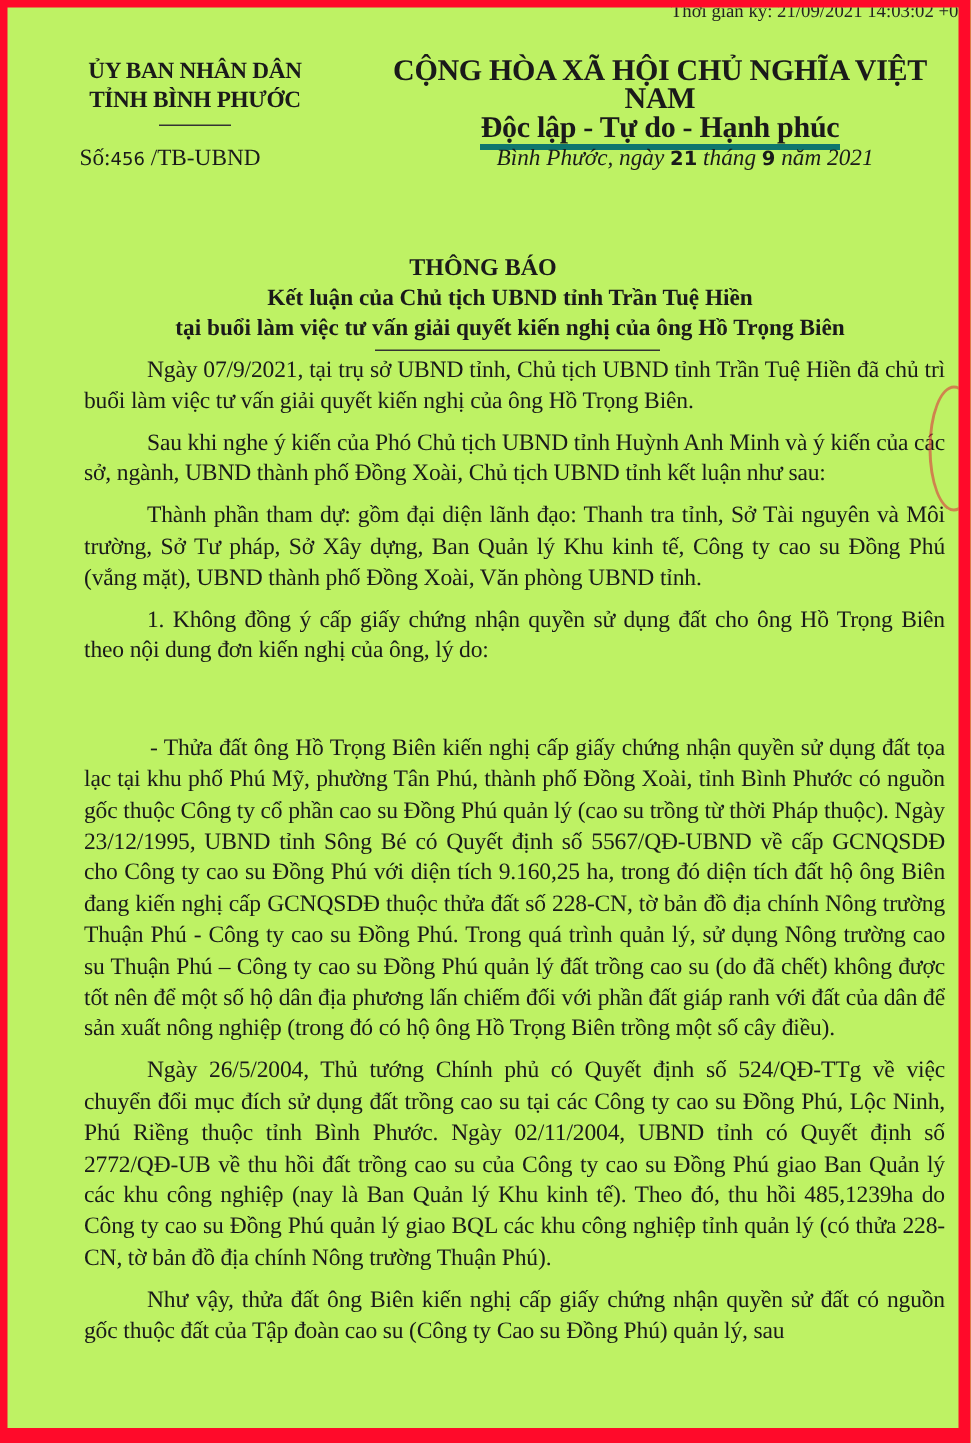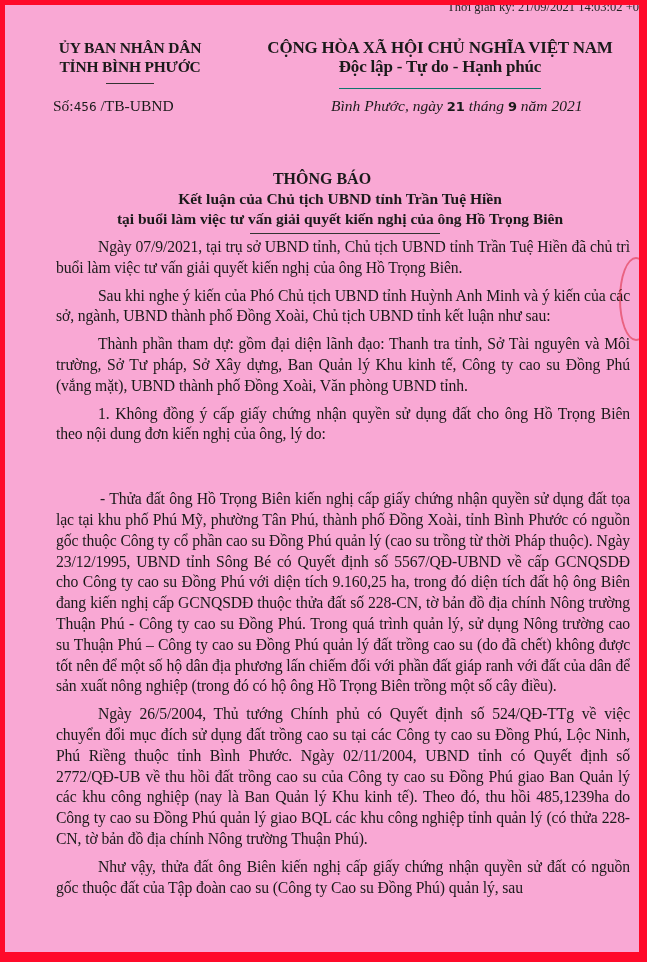--- a/index.html
+++ b/index.html
@@ -5,36 +5,36 @@
   html, body { margin: 0; padding: 0; }
   body {
     width: 647px; height: 962px; overflow: hidden;
     background: #ff0a2a;
     font-family: "Liberation Serif", "DejaVu Serif", serif;
     color: #1a1a1a;
     position: relative;
   }
   .page {
     position: absolute; left: 5px; top: 5px; width: 634px; height: 947px;
-    background: #f9a8d4; overflow: hidden;
+    background: #bef264; overflow: hidden;
   }
   .sig-time {
     position: absolute; top: -5px; right: 0px;
     font-size: 12.5px; color: #222; white-space: nowrap;
   }
   .hdr-left {
     position: absolute; left: 30px; top: 33px; width: 190px; text-align: center;
     font-weight: bold; font-size: 15.5px; line-height: 19px; letter-spacing: -0.2px;
   }
   .hdr-left .rule { width: 48px; height: 1px; background: #333; margin: 7px auto 0; }
   .hdr-right {
     position: absolute; left: 245px; top: 33px; width: 380px; text-align: center;
-    font-weight: bold; font-size: 17px; line-height: 19px; letter-spacing: -0.2px;
+    font-weight: bold; font-size: 20px; line-height: 19px; letter-spacing: -0.2px;
   }
-  .hdr-right .motto { text-decoration: none; border-bottom: 1px solid #0f766e; padding-bottom: 12px; display: inline-block; }
+  .hdr-right .motto { text-decoration: none; border-bottom: 4px solid #0f766e; padding-bottom: 1px; display: inline-block; }
   .doc-no { position: absolute; left: 48px; top: 92px; font-size: 15.5px; }
   .doc-no .hand { font-family: "DejaVu Sans", sans-serif; font-size: 12px; }
   .doc-date { position: absolute; left: 326px; top: 92px; font-size: 15.5px; font-style: italic; white-space: nowrap; }
   .doc-date .hand { font-style: normal; font-family: "DejaVu Sans", sans-serif; font-size: 13px; font-weight: bold; }
   .title-block { position: absolute; left: 0; top: 142px; width: 634px; text-align: center; font-weight: bold; margin-top: 22px; }
   .title-block .t1 { font-size: 16px; line-height: 20px; }
   .title-block .t2, .title-block .t3 { font-size: 15.5px; line-height: 20px; padding-left: 36px; }
   .title-block .rule { width: 190px; height: 1px; background: #333; margin: 4px 0 0 245px; }
   .body {
     position: absolute; left: 51px; top: 232px; width: 574px;

